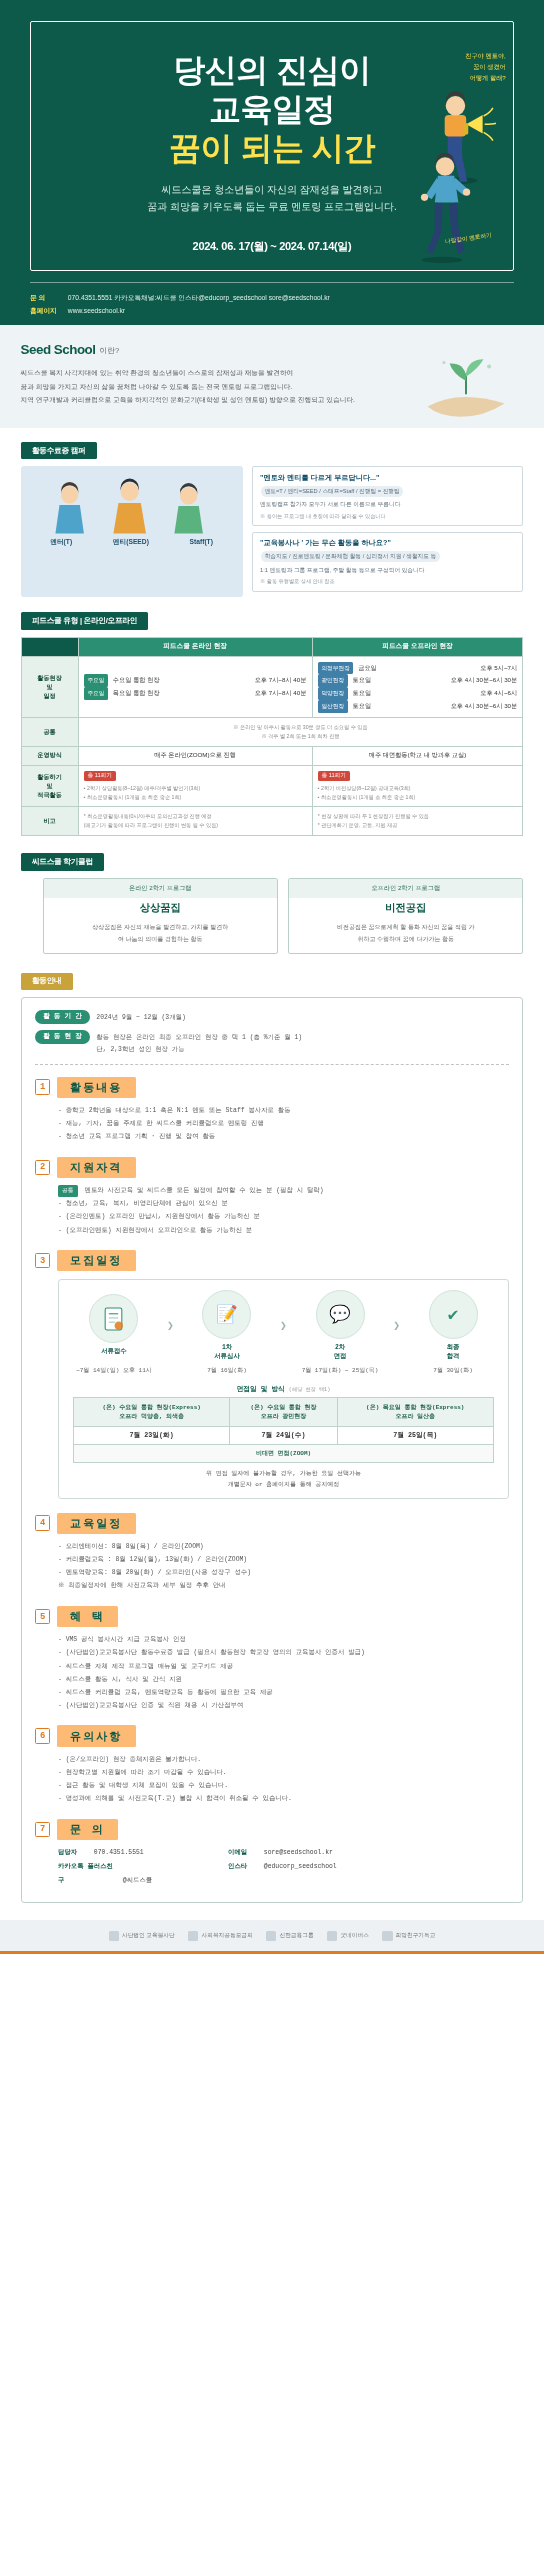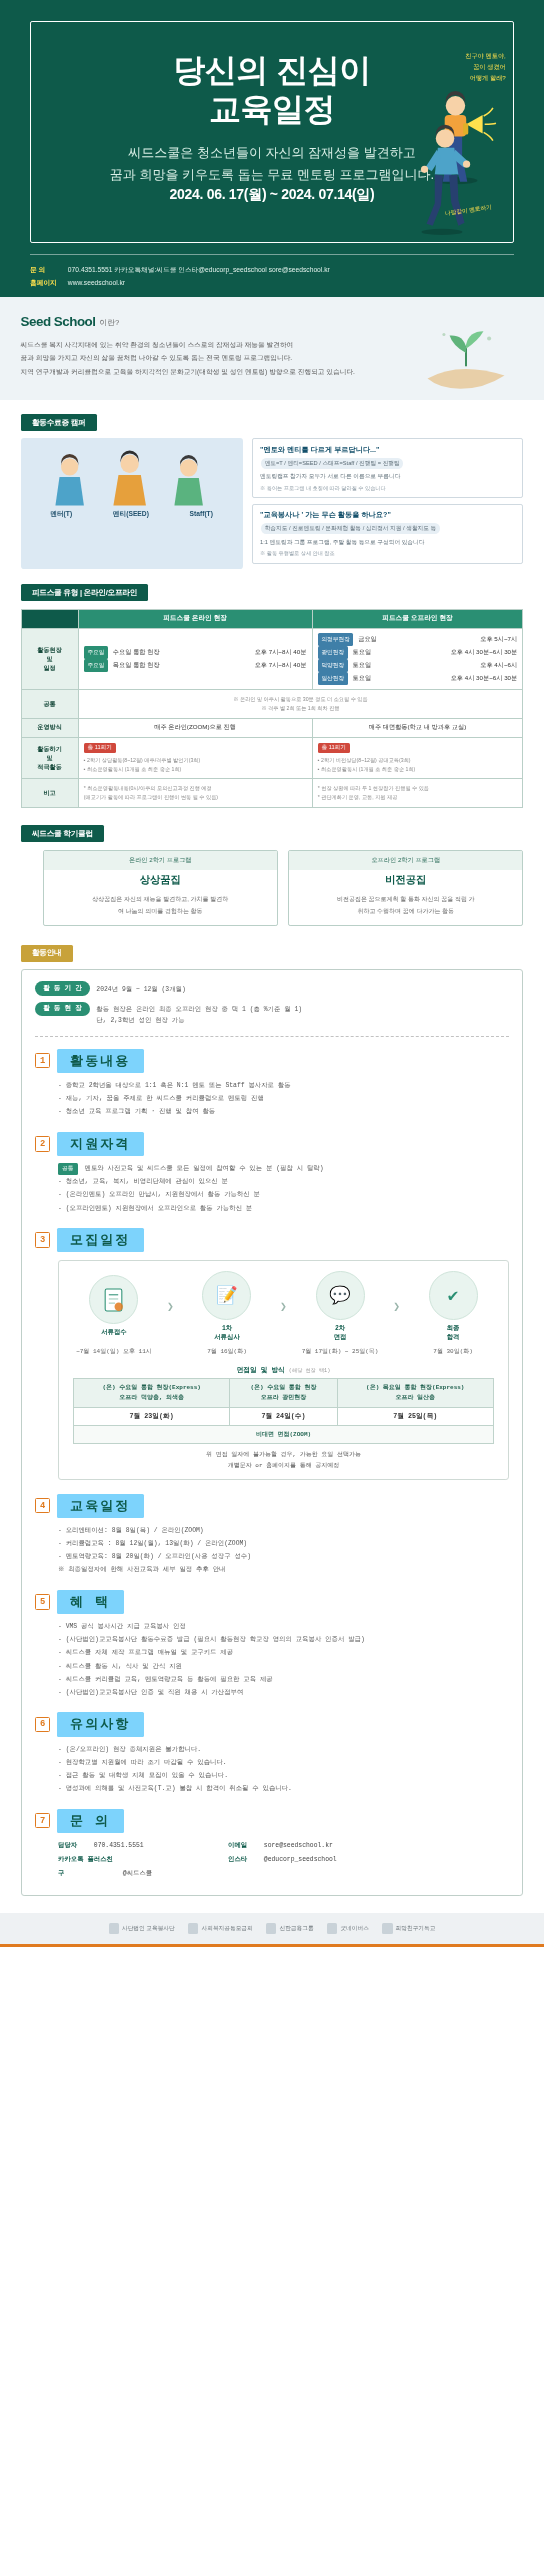--- a/index.html
+++ b/index.html
@@ -36,29 +36,30 @@
     font-weight:bold;
     color:#ffffff;
     letter-spacing:-0.5px;
     text-align:center;
     margin-top:4.1px;
   }
   .hero-title .hl { color:#ffe14d; }
   .hero-sub {
     text-align:center;
     color:#d8efe6;
-    font-size:13px;
+    font-size:10px;
     line-height:1.7;
     margin-top:13.4px;
   }
   .hero-date {
     text-align:center;
     color:#ffffff;
-    font-size:14px;
+    font-size:11px;
     font-weight:bold;
+    margin-top:24px;
     letter-spacing:-0.3px;
   }
   .hero-rule {
     width:100%; height:0.5px; background:rgba(255,255,255,.45);
     margin:11.3px 0 8.2px 0;
   }
   .hero-contact {
     font-size:6.7px; color:#e3f2ec; line-height:2.0;
   }
   .hero-contact .lbl {
@@ -200,21 +201,21 @@
   .dashed {
     border-top:1px dashed #c2c2c2; margin:9.3px 0 0 0;
   }
   .numhead { display:flex; align-items:center; gap:6.2px; }
   .numbox {
     width:15.5px; height:15.5px; border:1px solid #e07a1f; color:#e07a1f;
     font-weight:bold; font-size:8.8px; display:flex; align-items:center; justify-content:center;
     border-radius:1.5px; background:#fff;
   }
   .numtitle {
-    background:#7dd3fc; color:#0e5a4a; font-weight:bold; font-size:13px;
+    background:#fdba74; color:#0e5a4a; font-weight:bold; font-size:11px;
     padding:3.1px 13.4px; border-radius:1.5px; letter-spacing:2.1px;
   }
   .numbody { margin:6.2px 0 0 23px; font-size:6.4px; color:#555; line-height:2.05; }
   .inline-tag {
     display:inline-block; background:#2a8f73; color:#fff; font-size:5.7px;
     border-radius:1.5px; padding:0.5px 4.1px; margin-right:3.1px;
   }
 
   
   .flow {
@@ -294,20 +295,21 @@
           <path d="M98 78 L130 60 L130 96 Z" fill="#ffe14d"></path>
           <rect x="92" y="76" width="10" height="22" rx="3" fill="#e0b028"></rect>
           <path d="M132 62 q14 -8 18 -16" stroke="#ffe14d" stroke-width="3" fill="none"></path>
           <path d="M134 78 q16 0 22 -2" stroke="#ffe14d" stroke-width="3" fill="none"></path>
           <path d="M132 94 q14 8 18 16" stroke="#ffe14d" stroke-width="3" fill="none"></path>
         </svg>
 
         <div class="hero-title">
           <div>당신의 진심이</div>
           <div>교육일정</div>
+          <div class="hl">꿈이 되는 시간</div>
         </div>
 
         <div class="hero-sub" style="white-space:pre-line;">씨드스쿨은 청소년들이 자신의 잠재성을 발견하고
 꿈과 희망을 키우도록 돕는 무료 멘토링 프로그램입니다.</div>
 
         <div class="hero-date">2024. 06. 17(월) ~ 2024. 07.14(일)</div>
 
         <svg class="hero-character" viewBox="0 0 150 230">
           <ellipse cx="72" cy="222" rx="40" ry="6" fill="rgba(0,0,0,.18)"></ellipse>
           <circle cx="78" cy="40" r="18" fill="#f7d2a8"></circle>

